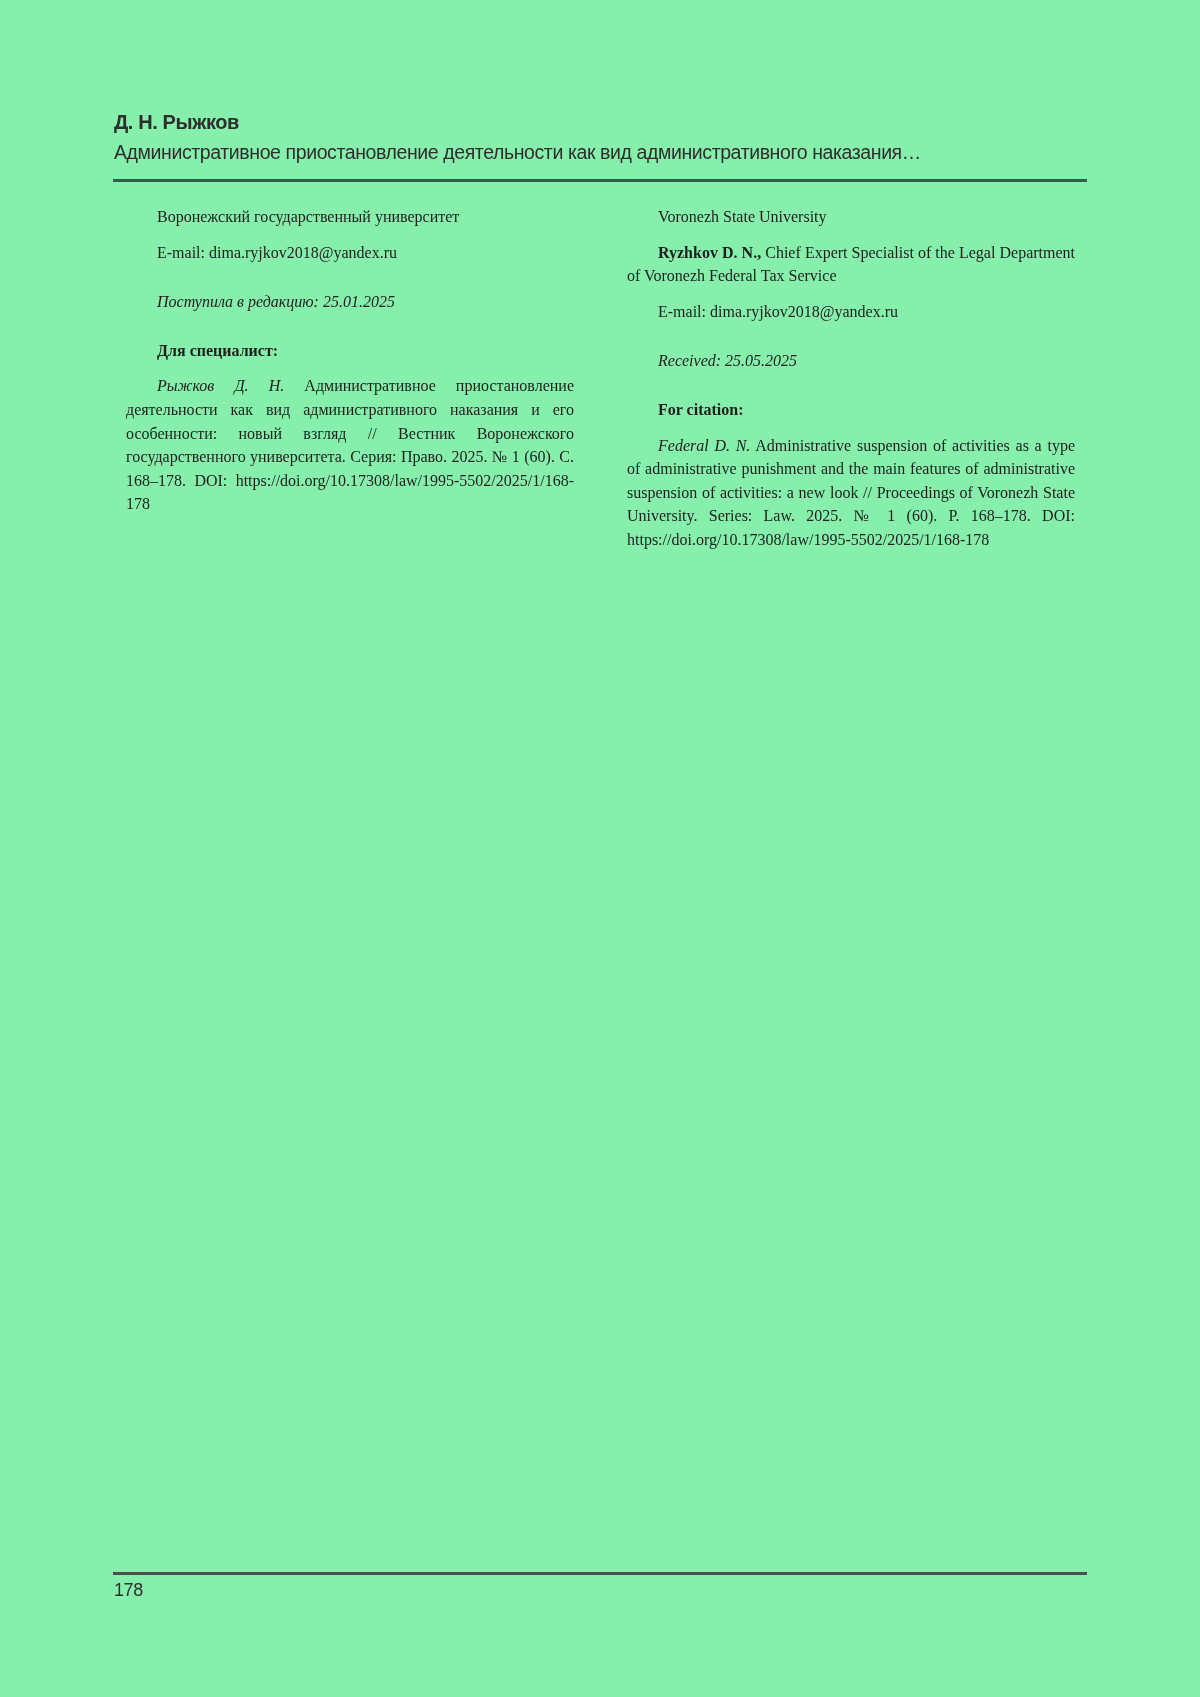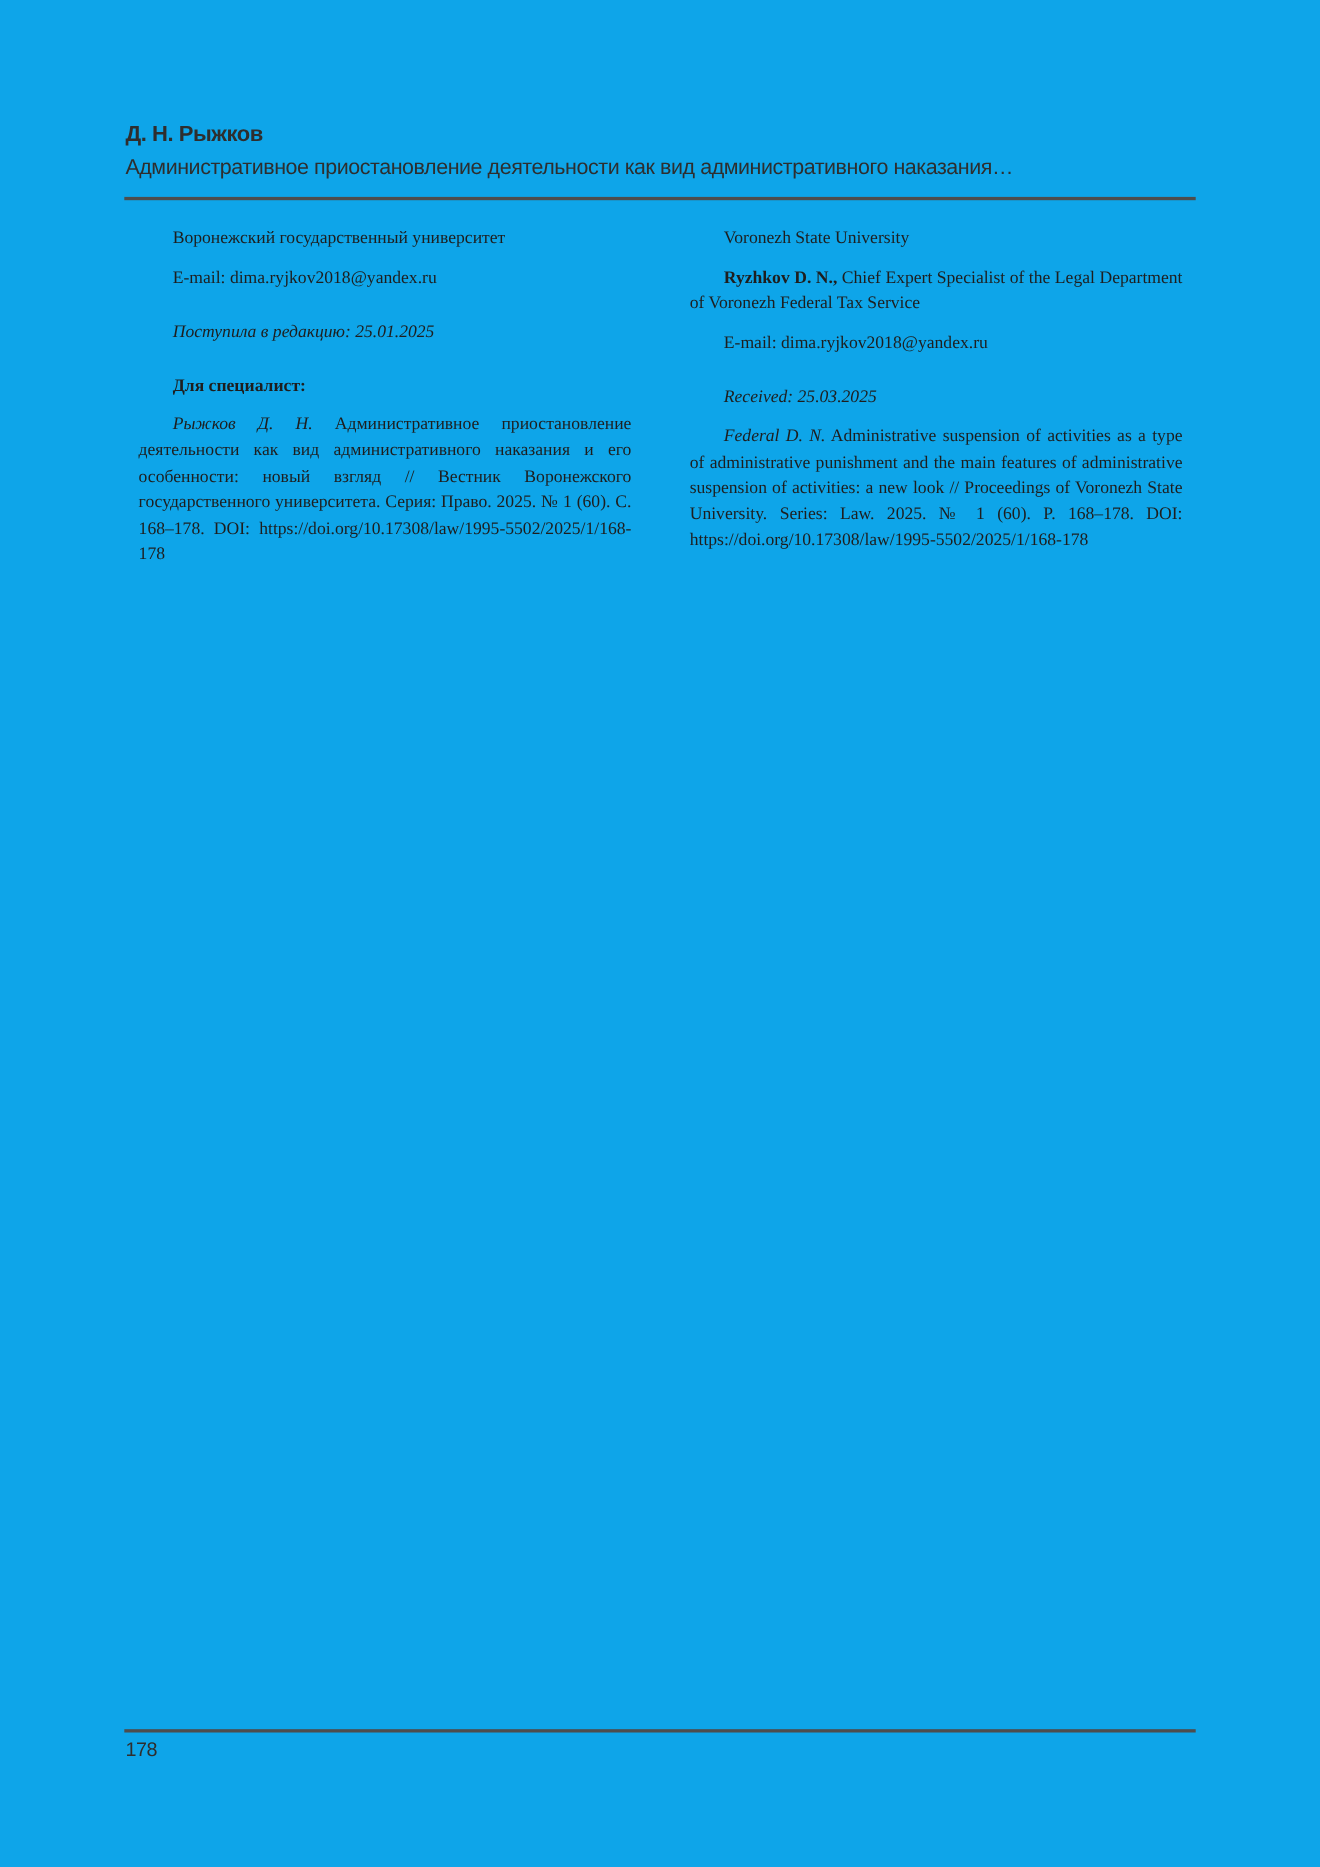--- a/index.html
+++ b/index.html
@@ -4,21 +4,21 @@
 <style>
   html, body {
     margin: 0;
     padding: 0;
     background: #ffffff;
   }
   .page {
     position: relative;
     width: 1200px;
     height: 1697px;
-    background: #0ea5e9;
+    background: #86efac;
     overflow: hidden;
     font-family: "Liberation Serif", serif;
     color: #1e1e1e;
   }
   
   .running-header {
     position: absolute;
     left: 114px;
     top: 110px;
     width: 974px;
@@ -107,21 +107,22 @@
       <p>E-mail: dima.ryjkov2018@yandex.ru</p>
       <p class="i sp-received">Поступила в редакцию: 25.01.2025</p>
       <p class="b sp-citehead">Для специалист:</p>
       <p><span class="i">Рыжков Д. Н.</span><span> Административное приостановление деятельности как вид административного наказания и его особенности: новый взгляд // Вестник Воронежского государственного университета. Серия: Право. 2025. № 1 (60). С. 168–178. DOI: https://doi.org/10.17308/law/1995-5502/2025/1/168-178</span></p>
     </section>
 
     <section class="col">
       <p>Voronezh State University</p>
       <p><span class="b">Ryzhkov D. N.,</span><span> Chief Expert Specialist of the Legal Department of Voronezh Federal Tax Service</span></p>
       <p>E-mail: dima.ryjkov2018@yandex.ru</p>
-      <p class="i sp-received">Received: 25.03.2025</p>
+      <p class="i sp-received">Received: 25.05.2025</p>
+      <p class="b sp-citehead">For citation:</p>
       <p><span class="i">Federal D. N.</span><span> Administrative suspension of activities as a type of administrative punishment and the main features of administrative suspension of activities: a new look // Proceedings of Voronezh State University. Series: Law. 2025. № 1 (60). P. 168–178. DOI: https://doi.org/10.17308/law/1995-5502/2025/1/168-178</span></p>
     </section>
 
   </main>
 
   <div class="rule rule-bottom"></div>
 
   <footer class="footer-row">
     <span>178</span>
   </footer>

